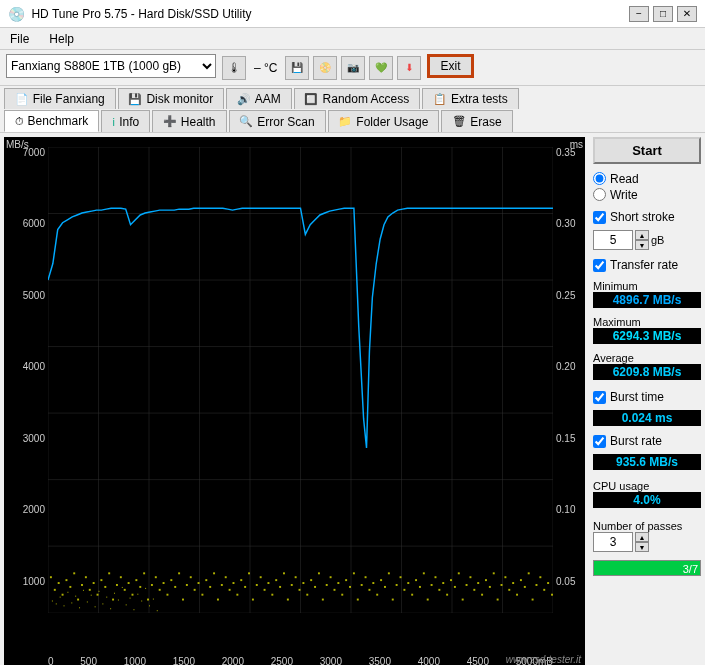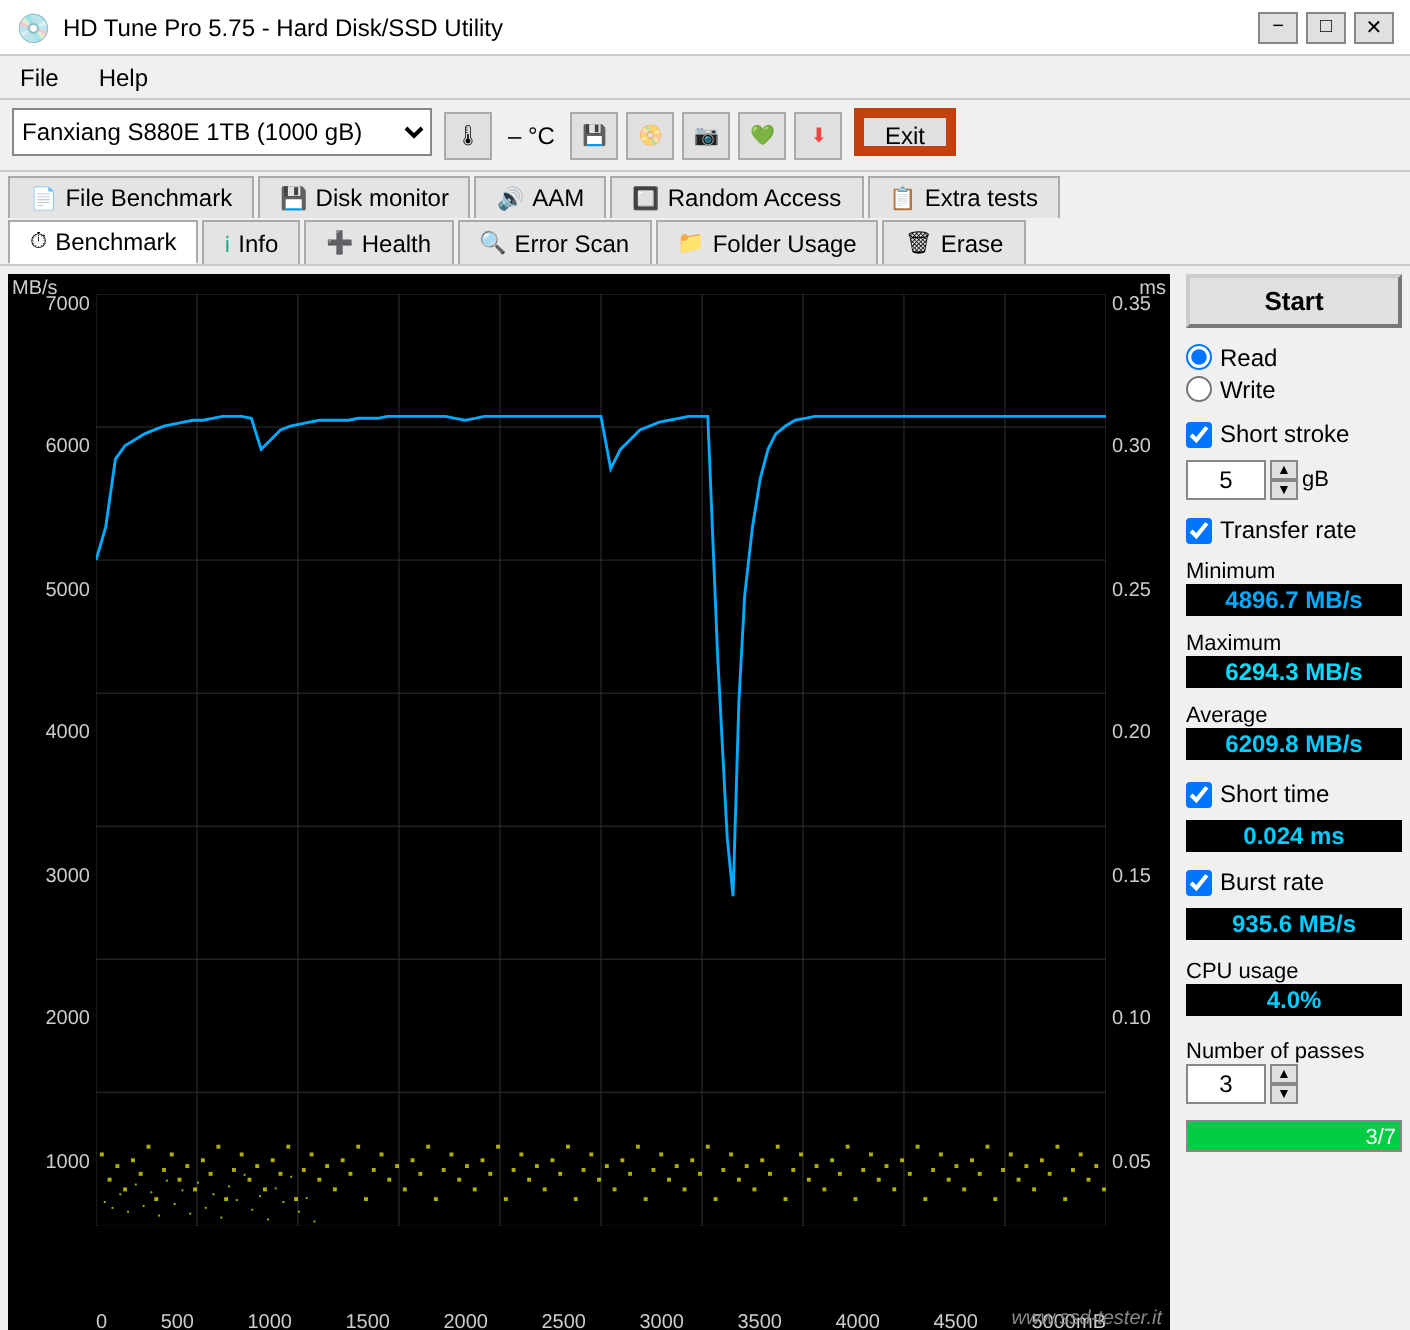--- a/index.html
+++ b/index.html
@@ -13,21 +13,21 @@
     
     
     .menu-bar { background: #f0f0f0; border-bottom: 1px solid #ccc; display: flex; padding: 2px 6px; gap: 12px; height: 22px; align-items: center; }
     .menu-item { font-size: 12px; cursor: pointer; padding: 1px 4px; }
     
     
     .toolbar { background: #f0f0f0; border-bottom: 1px solid #ccc; display: flex; gap: 6px; padding: 4px 6px; height: 36px; }
     .drive-select { width: 210px; height: 24px; font-size: 12px; border: 1px solid #888; background: #fff; }
     .toolbar-icons { display: flex; gap: 4px; align-items: center; }
     .toolbar-icon { width: 24px; height: 24px; background: #e0e0e0; border: 1px solid #aaa; display: flex; align-items: center; justify-content: center; font-size: 10px; cursor: pointer; }
-    .exit-btn { padding: 2px 10px; background: #e0e0e0; border: 5px solid #c2410c; font-size: 12px; cursor: pointer; height: 24px; }
+    .exit-btn { padding: 2px 10px; background: #e0e0e0; border: 3px solid #c2410c; font-size: 12px; cursor: pointer; height: 24px; }
     .temp-label { font-size: 12px; padding: 0 4px; }
 
     
     .tabs-container { background: #f0f0f0; border-bottom: 1px solid #ccc; }
     .tabs-row { display: flex; gap: 0; padding: 2px 4px 0; }
     .tab { display: flex; align-items: center; gap: 4px; padding: 3px 10px; border: 1px solid #aaa; border-bottom: none; background: #e4e4e4; font-size: 12px; cursor: pointer; margin-right: 2px; }
     .tab.active { background: #fff; border-bottom: 1px solid #fff; }
     .tab-icon { font-size: 11px; }
 
     
@@ -101,21 +101,21 @@
     <div class="toolbar-icon">💚</div>
     <div class="toolbar-icon" style="color:#e44;">⬇</div>
   </div>
   <button class="exit-btn">Exit</button>
 </div>
 
 <div class="tabs-container">
   <div class="tabs-row">
     <div class="tab">
         <span class="tab-icon">📄</span>
-        <span>File Benchmark</span>
+        <span>File Fanxiang</span>
       </div>
     <div class="tab">
         <span class="tab-icon">💾</span>
         <span>Disk monitor</span>
       </div>
     <div class="tab">
         <span class="tab-icon">🔊</span>
         <span>AAM</span>
       </div>
     <div class="tab">
@@ -541,21 +541,21 @@
       <div class="stat-value max">6294.3 MB/s</div>
     </div>
 
     <div>
       <div class="stat-label">Average</div>
       <div class="stat-value avg">6209.8 MB/s</div>
     </div>
 
     <div class="checkbox-item" style="margin-top:4px;">
       <input type="checkbox" checked="" style="">
-      <span>Short time</span>
+      <span>Burst time</span>
     </div>
     <div class="stat-value access">0.024 ms</div>
 
     <div class="checkbox-item" style="margin-top:2px;">
       <input type="checkbox" checked="" style="">
       <span>Burst rate</span>
     </div>
     <div class="stat-value burst">935.6 MB/s</div>
 
     <div style="margin-top:2px;">

